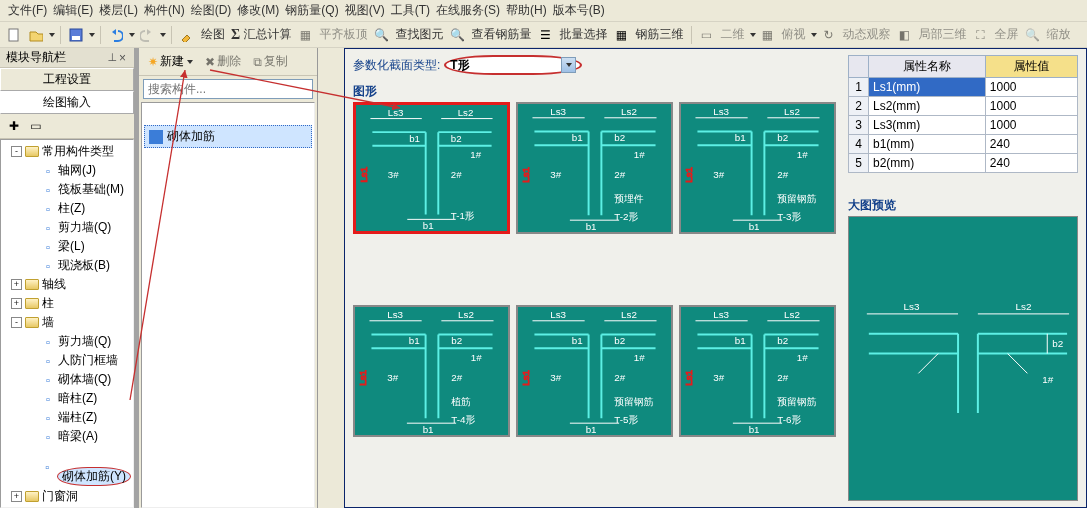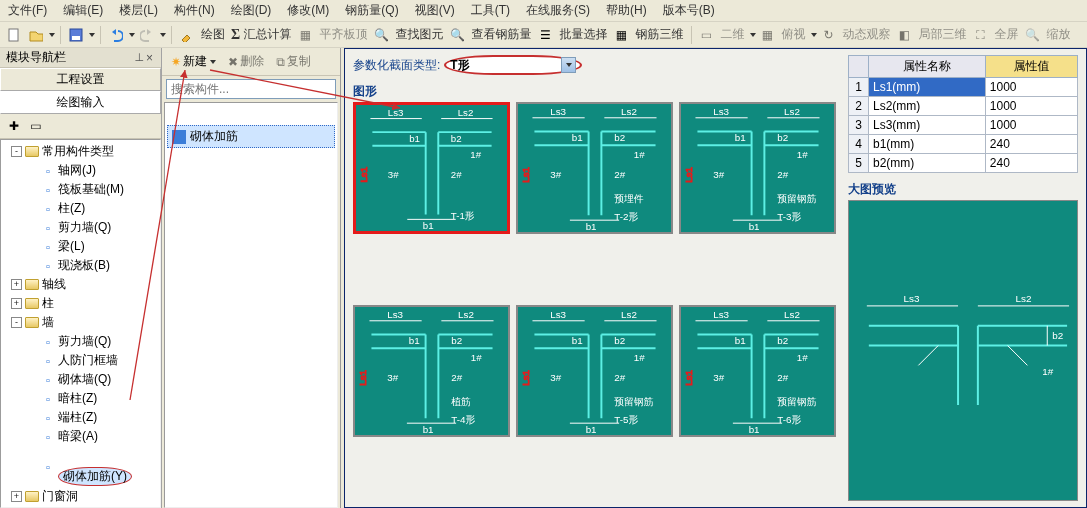--- a/index.html
+++ b/index.html
@@ -1,29 +1,29 @@
 <!DOCTYPE html>
 <html><head>
 <meta charset="utf-8">
 <style>
 * { box-sizing: border-box; margin: 0; padding: 0; font-family: "Microsoft YaHei", SimSun, Arial, sans-serif; font-size: 12px; }
 body { background: #ece9d8; width: 1087px; height: 508px; overflow: hidden; position: relative; }
 
-.menubar { display: flex; background: #ece9d8; padding: 2px 6px; gap: 12px; border-bottom: 1px solid #d6d3c4; height: 22px; align-items: center; }
+.menubar { display: flex; background: #ece9d8; padding: 2px 6px; gap: 2px; border-bottom: 1px solid #d6d3c4; height: 22px; align-items: center; }
 .menubar span { color: #333; padding: 1px 2px; cursor: default; }
 
 .toolbar1 { display: flex; align-items: center; height: 26px; padding: 0 4px; gap: 2px; border-bottom: 1px solid #d6d3c4; }
 .tool-icon { width: 20px; height: 20px; display: inline-flex; align-items: center; justify-content: center; border: 1px solid transparent; }
 .tool-sep { width: 1px; height: 18px; background: #c8c4b4; margin: 0 3px; }
 .dropdown-arrow { width: 0; height: 0; border-left: 3px solid transparent; border-right: 3px solid transparent; border-top: 4px solid #333; margin-left: 1px; }
 .tool-label { color: #333; padding: 0 2px; display: inline-flex; align-items: center; }
 
 .maincols { display: flex; height: 460px; }
 
-.leftpane { width: 162px; background: #ece9d8; border-right: 1px solid #a3a3a3; display: flex; flex-direction: column; }
+.leftpane { width: 139px; background: #ece9d8; border-right: 5px solid #a3a3a3; display: flex; flex-direction: column; }
 .lp-title { background: #e3e0d0; border-bottom: 1px solid #c8c4b4; padding: 2px 6px; display: flex; align-items: center; height: 20px; }
 .lp-title .flex { flex: 1; }
 .pin { font-size: 11px; color: #555; }
 .x { font-size: 12px; color: #555; padding: 0 2px; }
 .subtab { text-align: center; background: #ece9d8; border: 1px solid #fff; border-bottom-color: #aaa; border-right-color: #aaa; padding: 2px 0; }
 
 .mini-toolbar { display: flex; gap: 2px; padding: 2px 4px; border-bottom: 1px solid #c8c4b4; align-items: center; }
 
 .tree { overflow: auto; padding: 2px 2px; flex: 1; background: #fff; border: 1px inset #f0f0f0; }
 .tree-node { white-space: nowrap; padding: 1px 0 1px 4px; display: flex; align-items: center; }
@@ -64,21 +64,21 @@
 .thumb svg { width: 100%; height: 100%; }
 
 .rightdlg { display: flex; flex-direction: column; }
 .proptable { border-collapse: collapse; width: 100%; }
 .proptable th { background: #e7e7ef; border: 1px solid #9db0c7; padding: 2px 4px; font-weight: normal; text-align: center; }
 .proptable th.valhead { background: #f5e08a; }
 .proptable td { border: 1px solid #aeb8c6; padding: 2px 4px; background: #fff; }
 .proptable td.idx { background: #eef1f6; text-align: center; width: 20px; }
 .proptable tr.selected td.name { background: #316ac5; color: #fff; }
 
-.bigprev-label { margin-top: 8px; color: #15428b; font-weight: bold; }
+.bigprev-label { margin-top: 24px; color: #15428b; font-weight: bold; }
 .bigprev { flex: 1; min-height: 130px; background: #0f8a7e; border: 1px solid #888; margin-top: 2px; position: relative; }
 .bigprev svg { width: 100%; height: 100%; }
 
 svg text { font-size: 10px; fill: #fff; }
 svg .teal-stroke { stroke: #5df0e5; stroke-width: 2; fill: none; }
 svg .white-stroke { stroke: #fff; stroke-width: 1; fill: none; }
 svg .red { stroke: #e51b1b; fill: #e51b1b; }
 
 .red-arrow { position: absolute; pointer-events: none; }
 </style>

